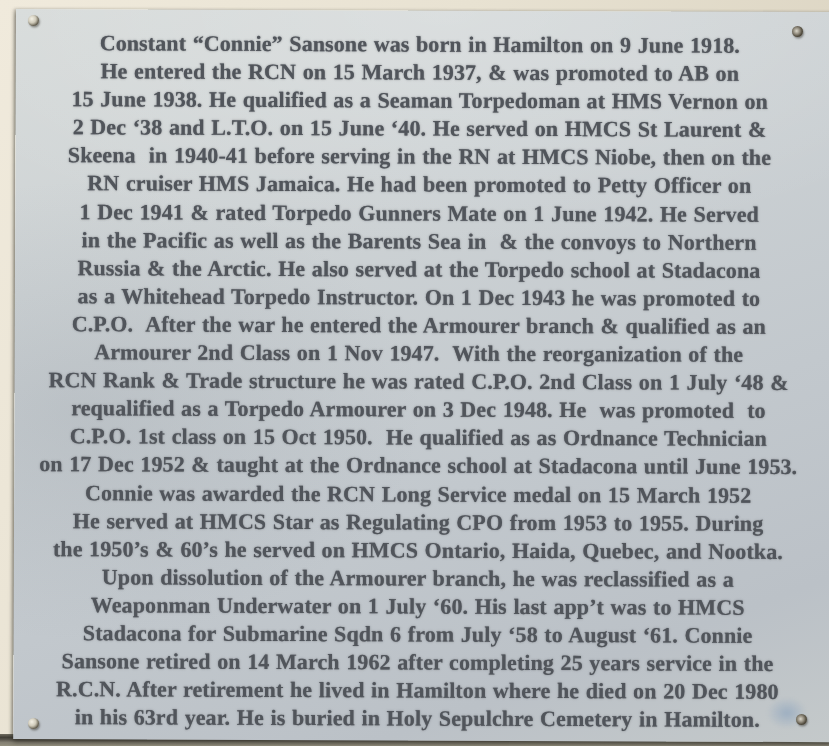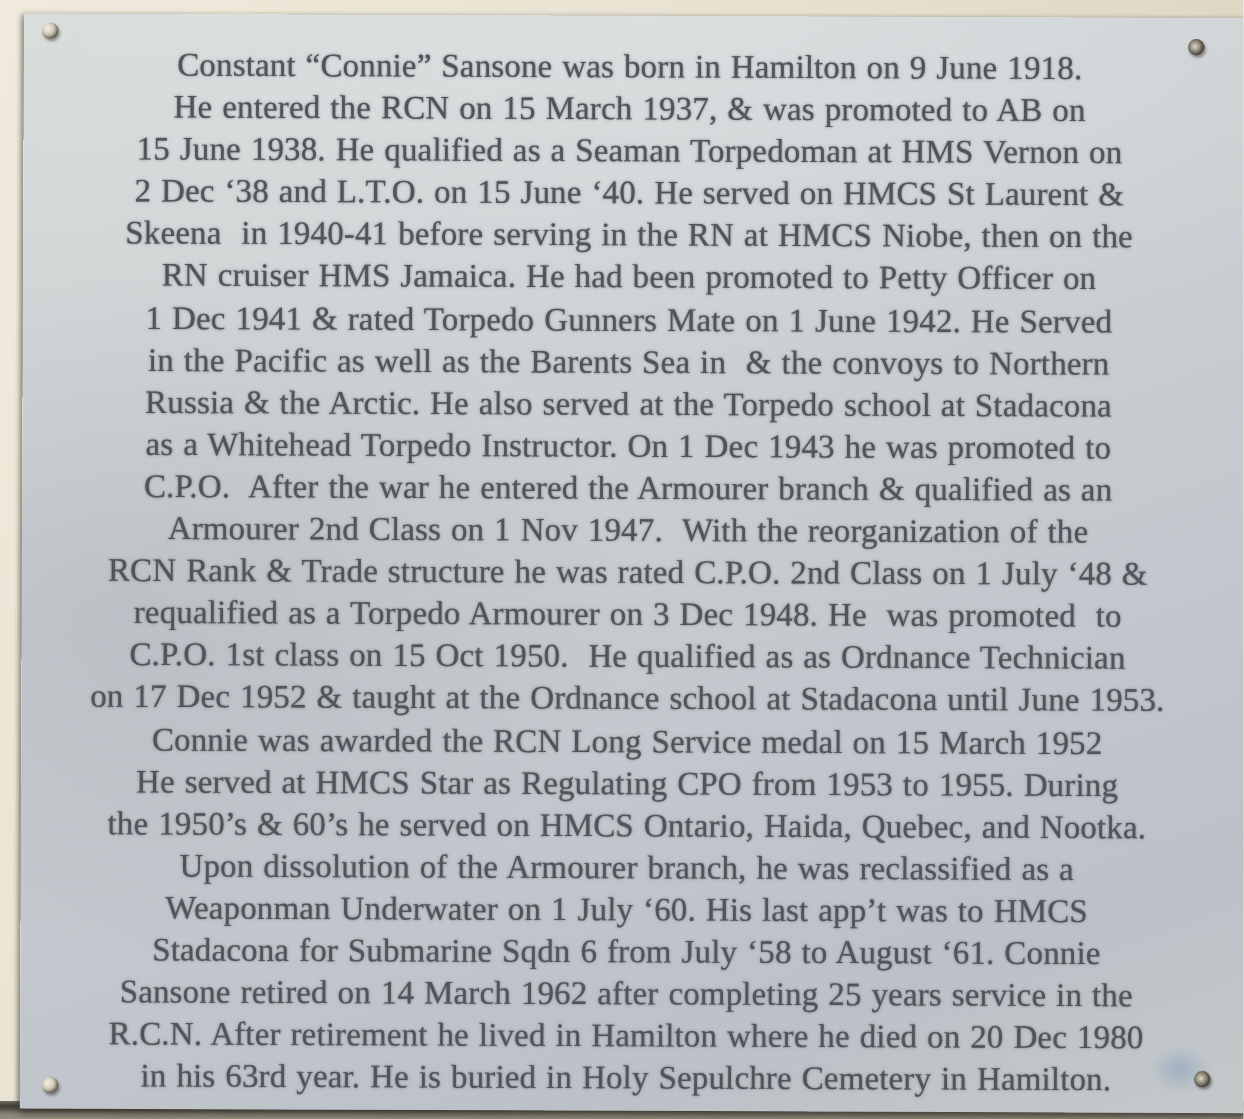--- a/index.html
+++ b/index.html
@@ -4,21 +4,21 @@
 <style>
   html, body { margin: 0; padding: 0; }
   body {
     width: 829px;
     height: 746px;
     overflow: hidden;
     position: relative;
     background: linear-gradient(115deg, #f0eadc 0%, #e8e2d2 40%, #ddd6c4 75%, #d4cdba 100%);
     font-family: "Liberation Serif", "DejaVu Serif", serif;
   }
-  .scene { position: absolute; inset: 0; }
+  .scene { position: absolute; inset: 0; font-weight: bold; }
 
   
   .bottom-strip {
     position: absolute; left: 0; right: 0; bottom: 0; height: 12px;
     background: linear-gradient(to bottom,
       #706c60 0%, #413e36 28%, #56524a 45%, #837f72 70%, #94907f 100%);
     z-index: 1;
   }
 
   

